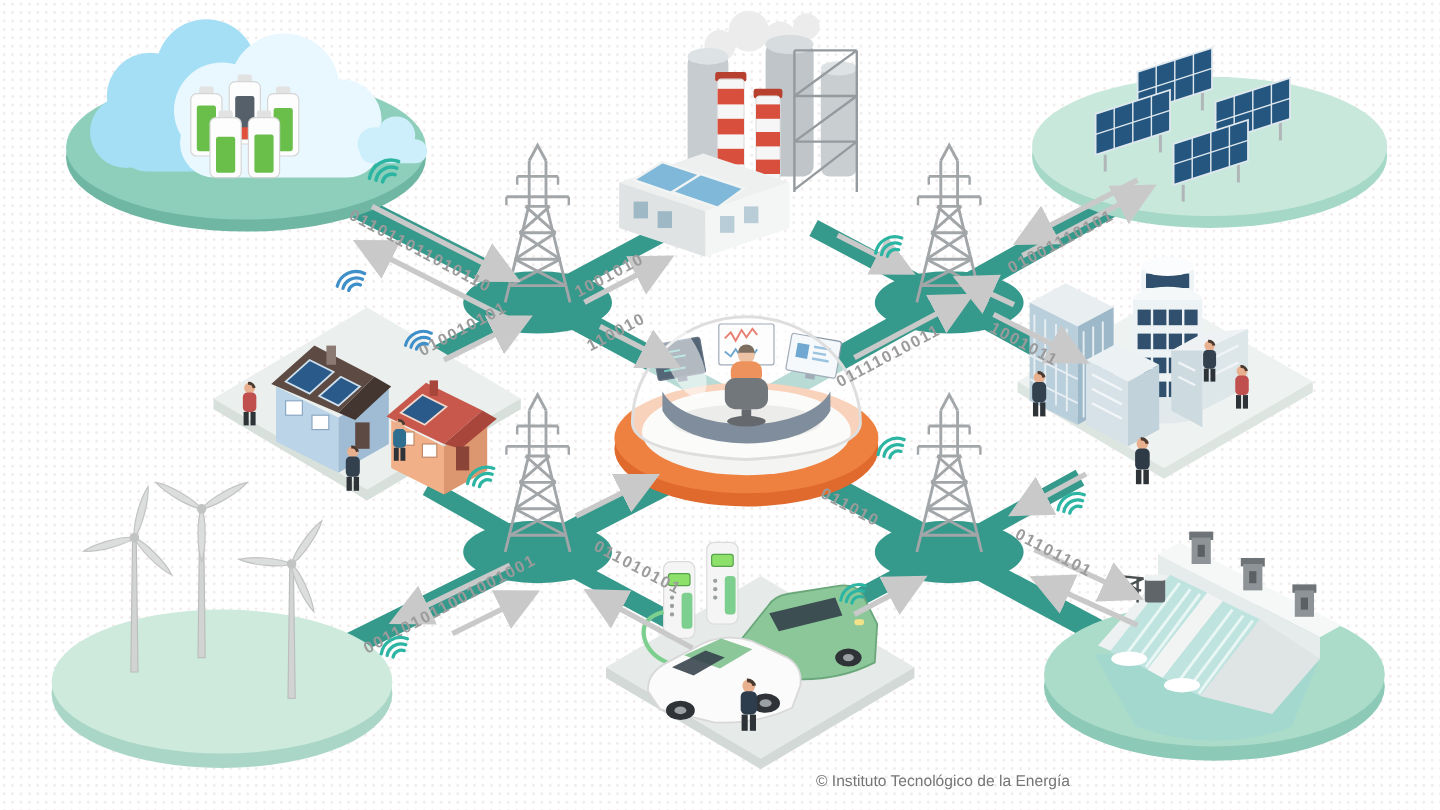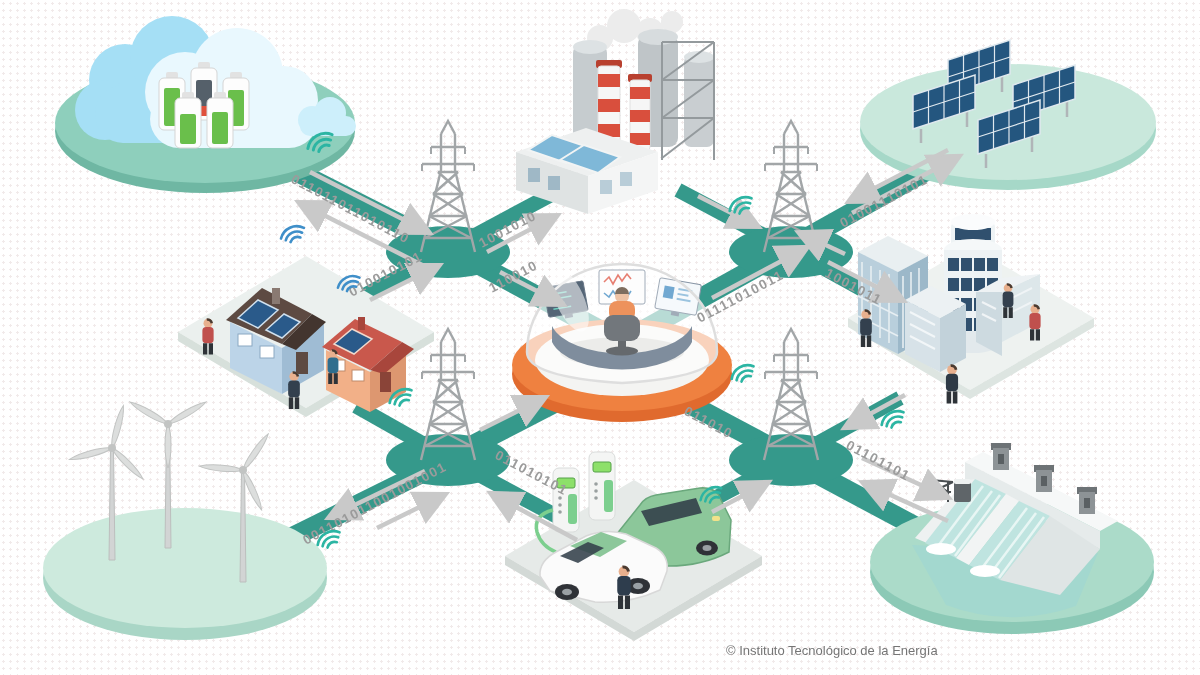--- a/index.html
+++ b/index.html
@@ -15,21 +15,21 @@
   svg{position:absolute;left:0;top:0;}
   text.bin{
     font-family:"Liberation Sans", sans-serif;
     font-size:13.5px;
     font-weight:700;
     letter-spacing:1.5px;
     fill:#9b9b9b;
   }
   .copyright{
     position:absolute;
-    left:726px;top:643px;
+    left:680px;top:643px;
     font-size:13px;
     color:#757575;
   }
   .arrow{stroke:#c9c9c9;stroke-width:4.5;fill:none;}
 </style>
 </head>
 <body>
 
 <div class="stage">
 <svg width="1200" height="675" viewBox="0 0 1200 675">

